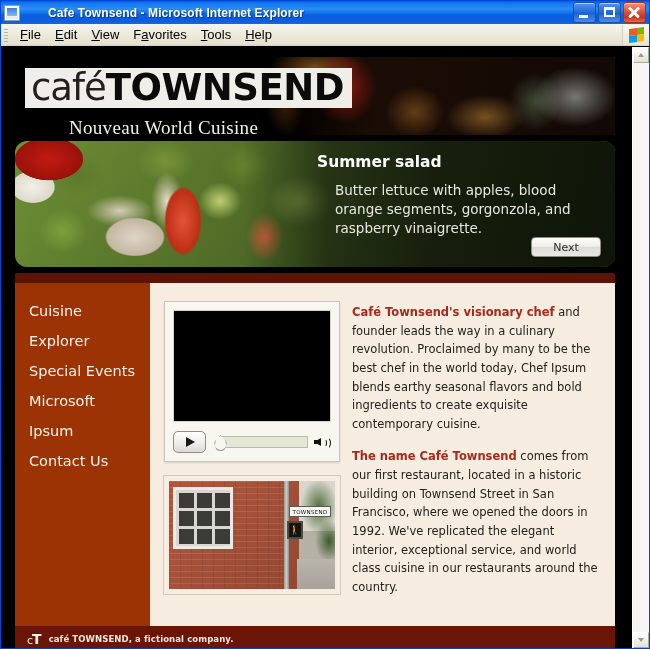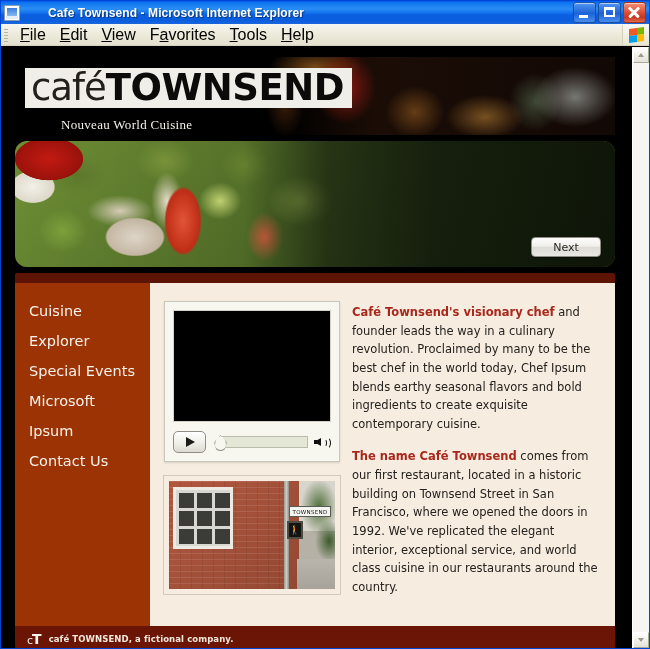--- a/index.html
+++ b/index.html
@@ -111,21 +111,21 @@
     align-items: center;
     padding-left: 3px;
     box-sizing: border-box;
   }
   .grip {
     width: 4px; height: 14px; margin-right: 5px;
     background-image: radial-gradient(circle, #b9b6a6 0.7px, transparent 0.9px);
     background-size: 2px 3px;
   }
   .menu-item {
-    font-size: 16px;
+    font-size: 13px;
     color: #000;
     padding: 2px 7px;
     font-family: "Liberation Sans", sans-serif;
     white-space: nowrap;
   }
   .menu-item u { text-decoration: underline; }
   .menubar-right {
     margin-left: auto;
     width: 26px; height: 20px;
     display: flex; align-items: center; justify-content: center;
@@ -234,24 +234,24 @@
   }
   .logo-townsend {
     font-family: "DejaVu Sans", sans-serif;
     font-size: 37px;
     font-weight: bold;
     color: #0d0b0a;
     letter-spacing: -0.5px;
   }
   .tagline {
     position: absolute;
-    left: 46px; top: 60px;
+    left: 54px; top: 60px;
     color: #f3f0e8;
     font-family: "Liberation Serif", serif;
-    font-size: 13px;
+    font-size: 19px;
     letter-spacing: 0.3px;
   }
 
   
   .hero {
     margin-top: 6px;
     height: 126px;
     position: relative;
     border-radius: 12px;
     overflow: hidden;
@@ -559,20 +559,24 @@
           <div class="banner-photo"></div>
           <div class="logo-plate">
             <span class="logo-cafe">café</span><span class="logo-townsend">TOWNSEND</span>
           </div>
           <div class="tagline">Nouveau World Cuisine</div>
         </div>
 
         <div class="hero">
           <div class="hero-photo"></div>
           <div class="hero-shade"></div>
+          <div class="hero-txt">
+            <div class="hero-title">Summer salad</div>
+            <div class="hero-desc">Butter lettuce with apples, blood orange segments, gorgonzola, and raspberry vinaigrette.</div>
+          </div>
           <div class="next-btn">Next</div>
         </div>
 
         <div class="body-wrap">
           <div class="cols">
 
             <nav class="nav">
               <a href="#">Cuisine</a>
               <a href="#">Explorer</a>
               <a href="#">Special Events</a>

